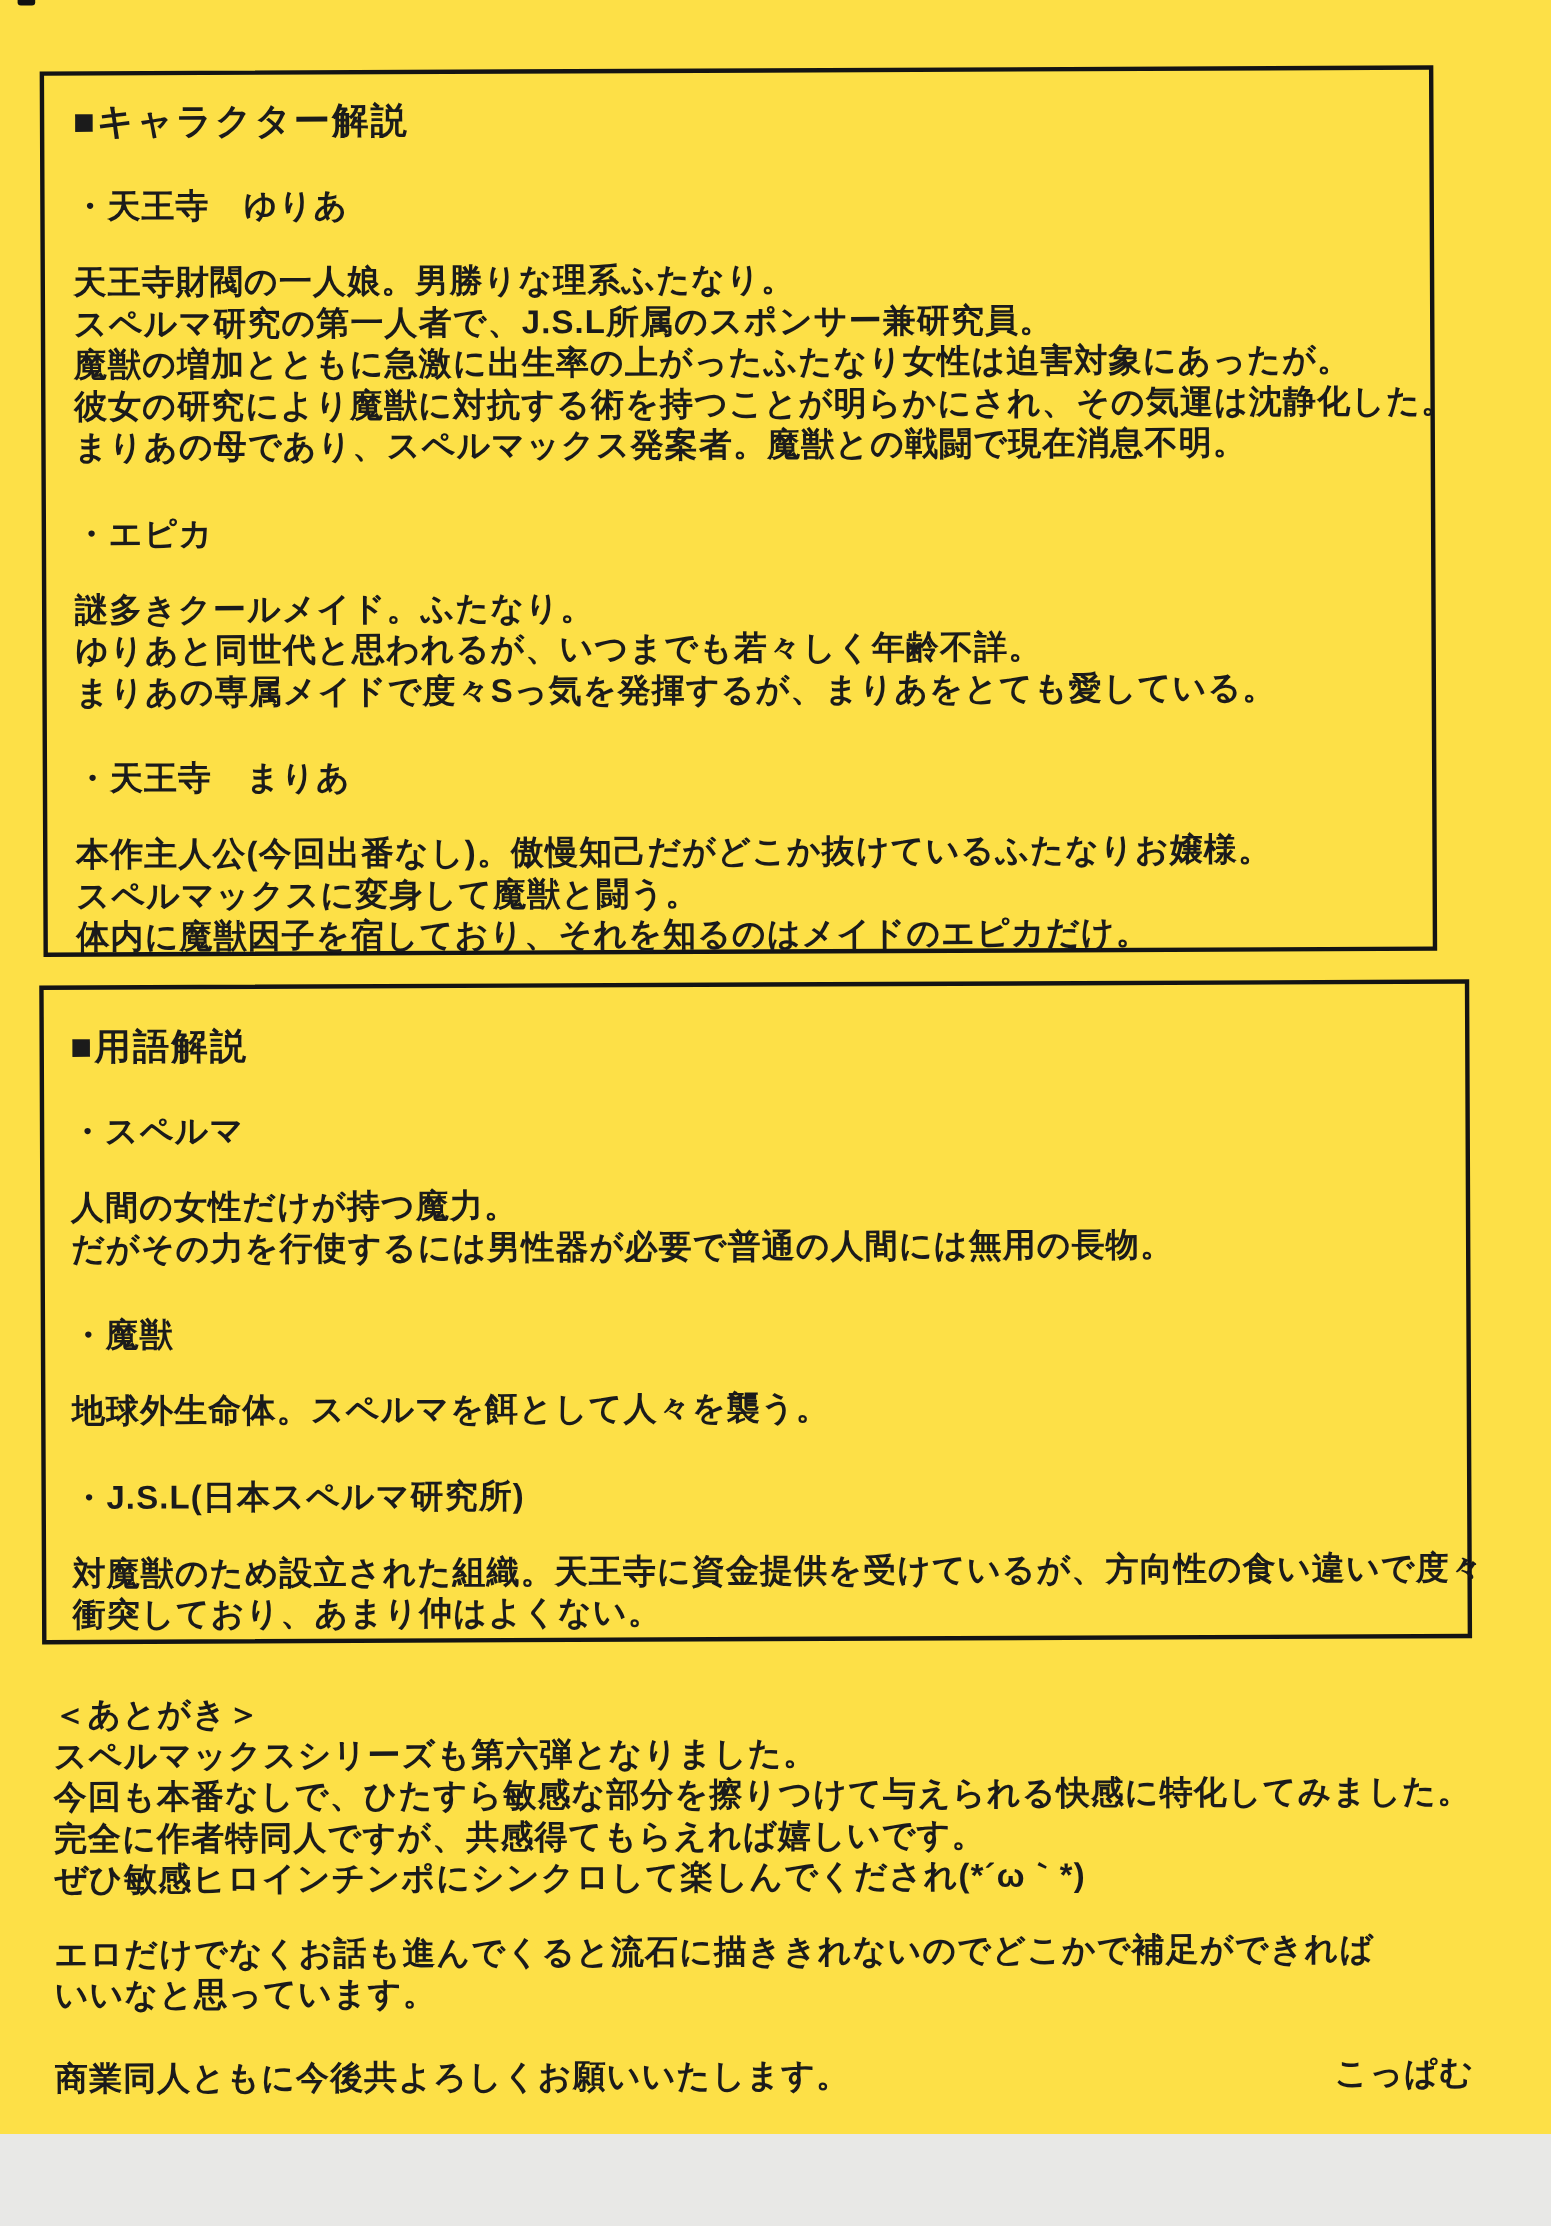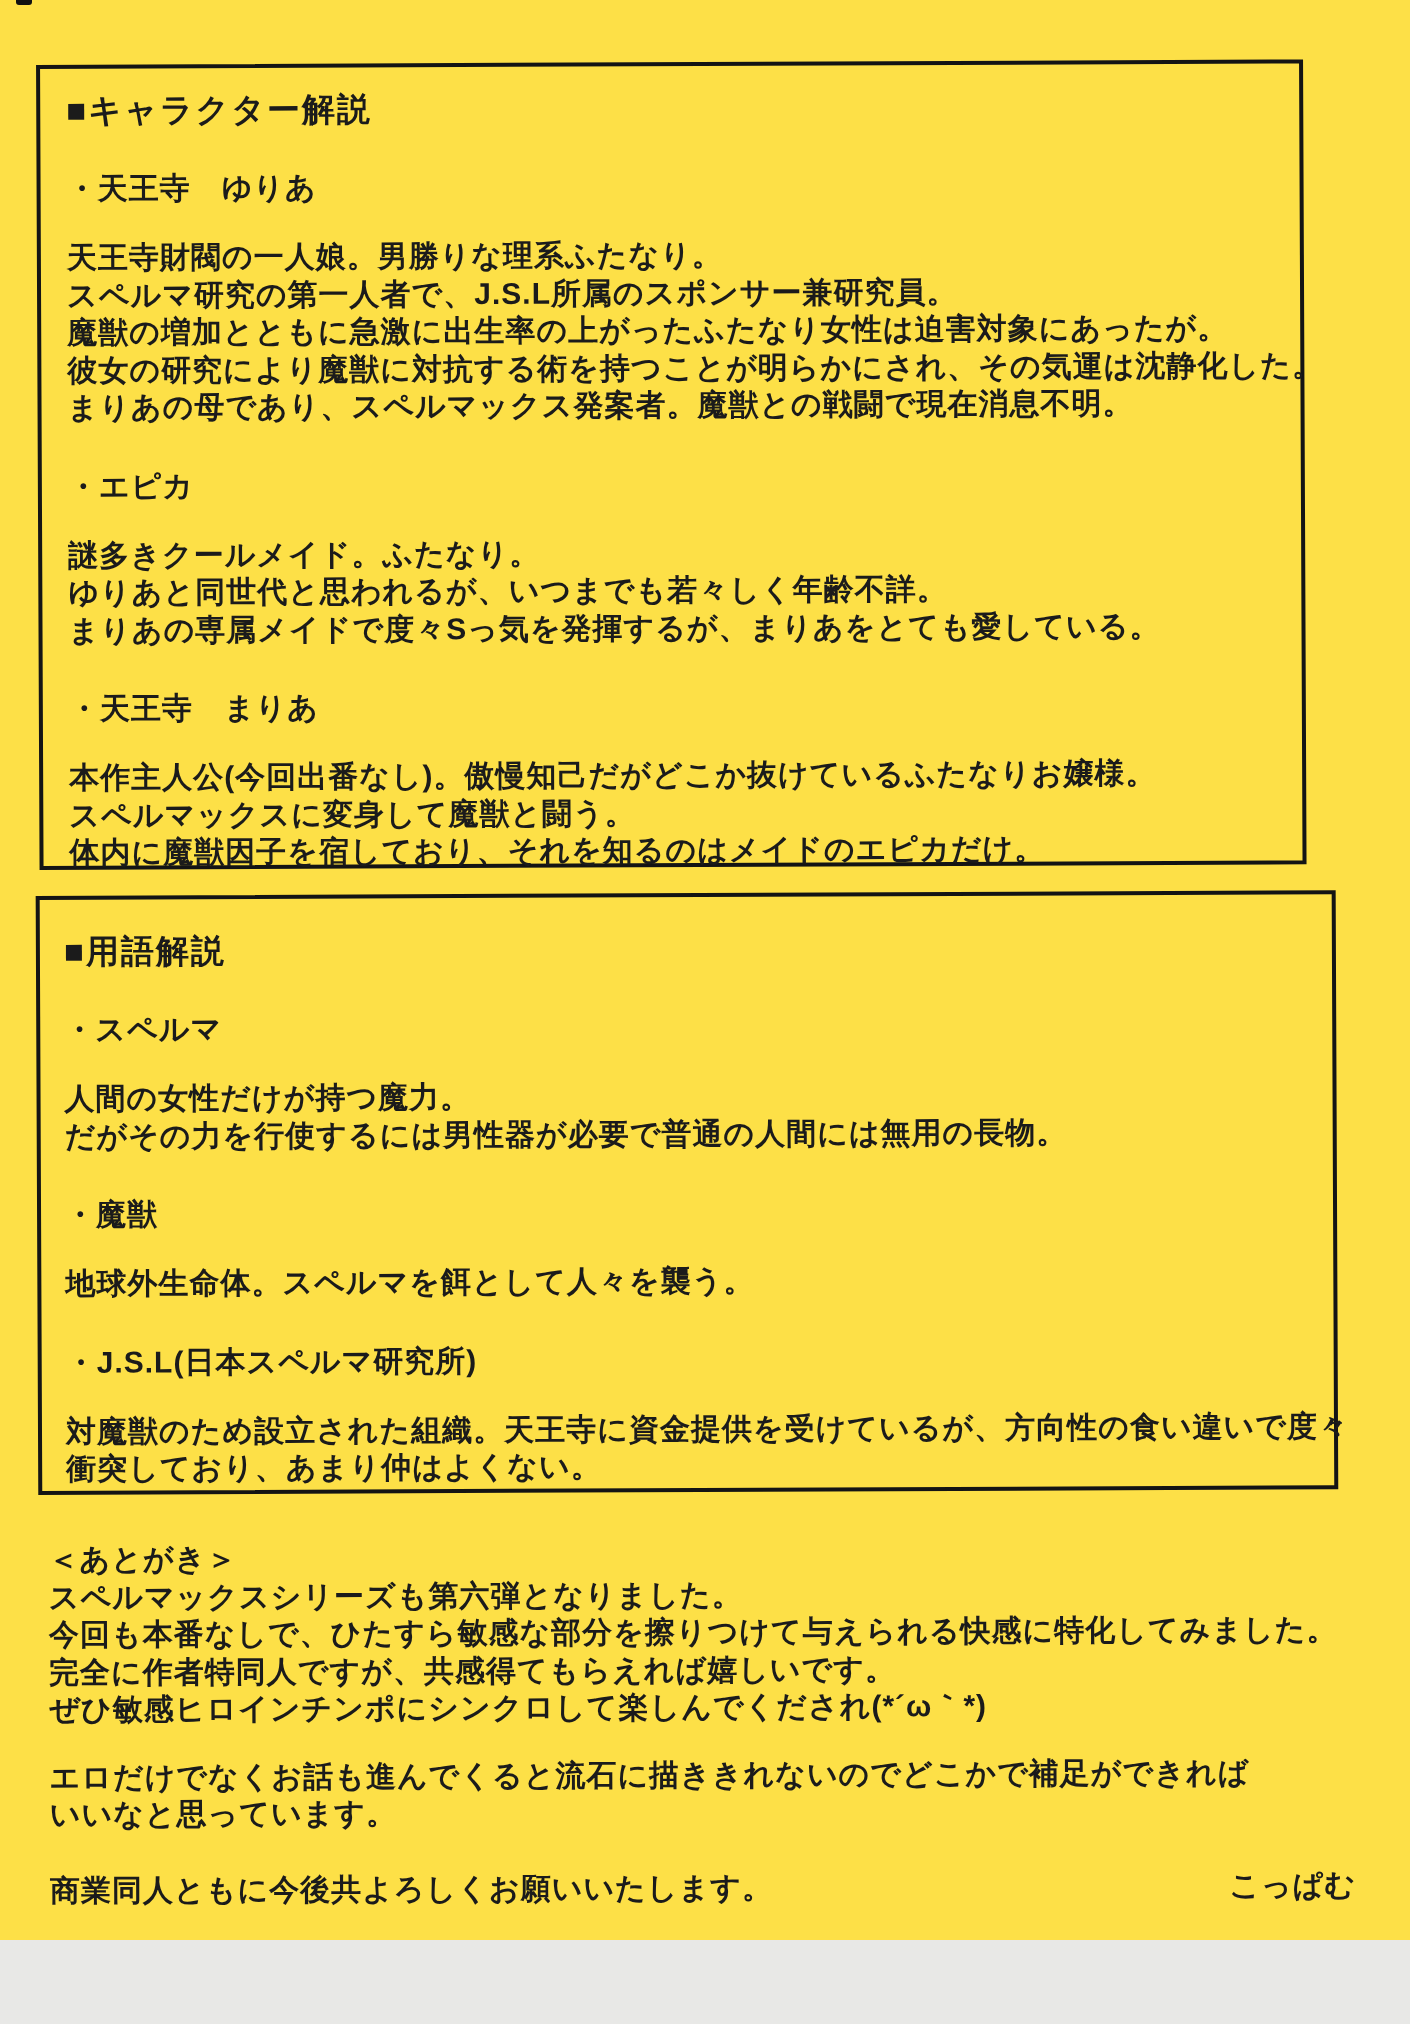--- a/index.html
+++ b/index.html
@@ -83,21 +83,21 @@
   .afterword .para-2 {
     margin-top: 30px;
   }
   .afterword .closing-row {
     margin-top: 38px;
     display: flex;
     justify-content: space-between;
     align-items: baseline;
   }
   .afterword .signature {
-    margin-right: 54px;
+    margin-right: 70px;
   }
   .scan-mark {
     position: absolute;
     background: #111111;
   }
   .mark-top-left {
     left: 16px;
     top: 0;
     width: 16px;
     height: 5px;

